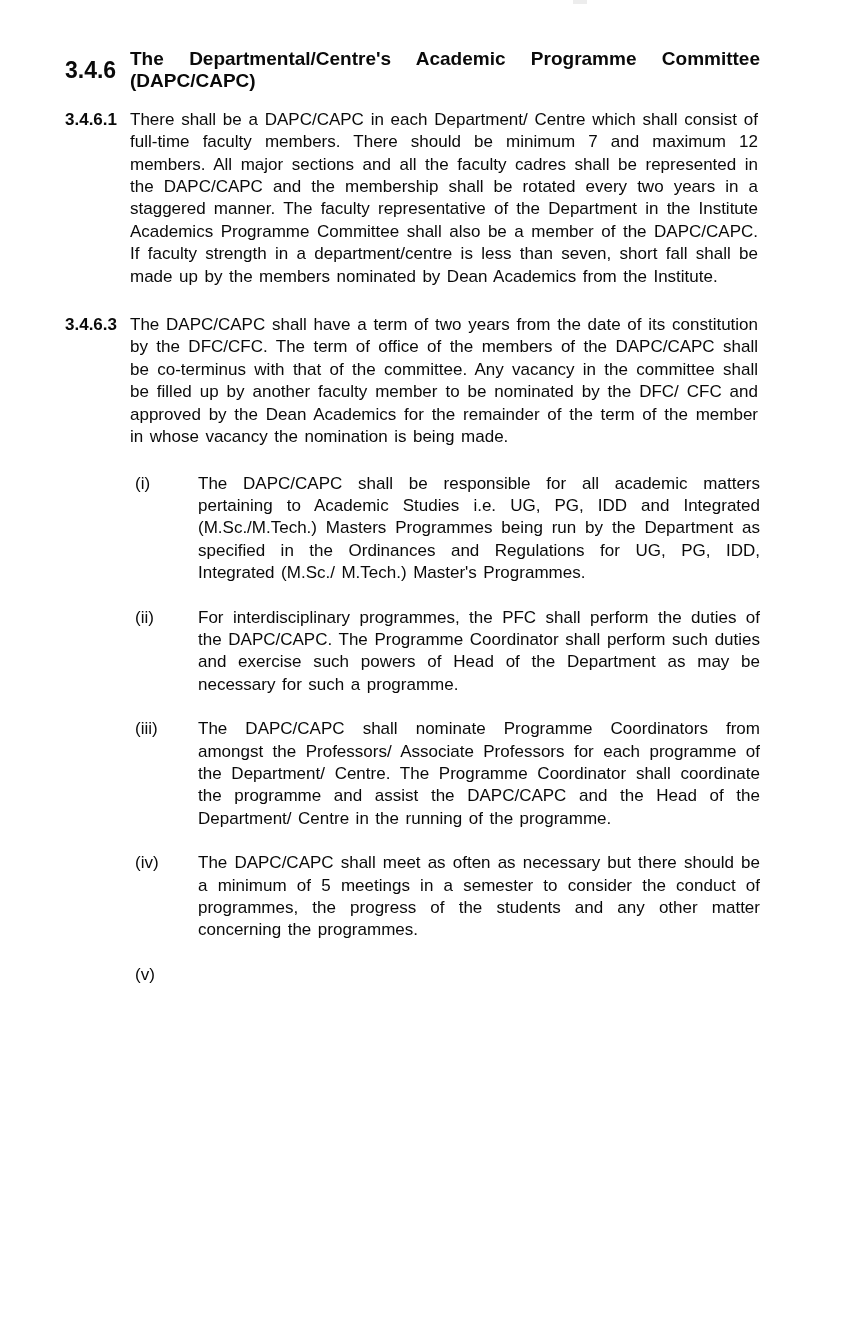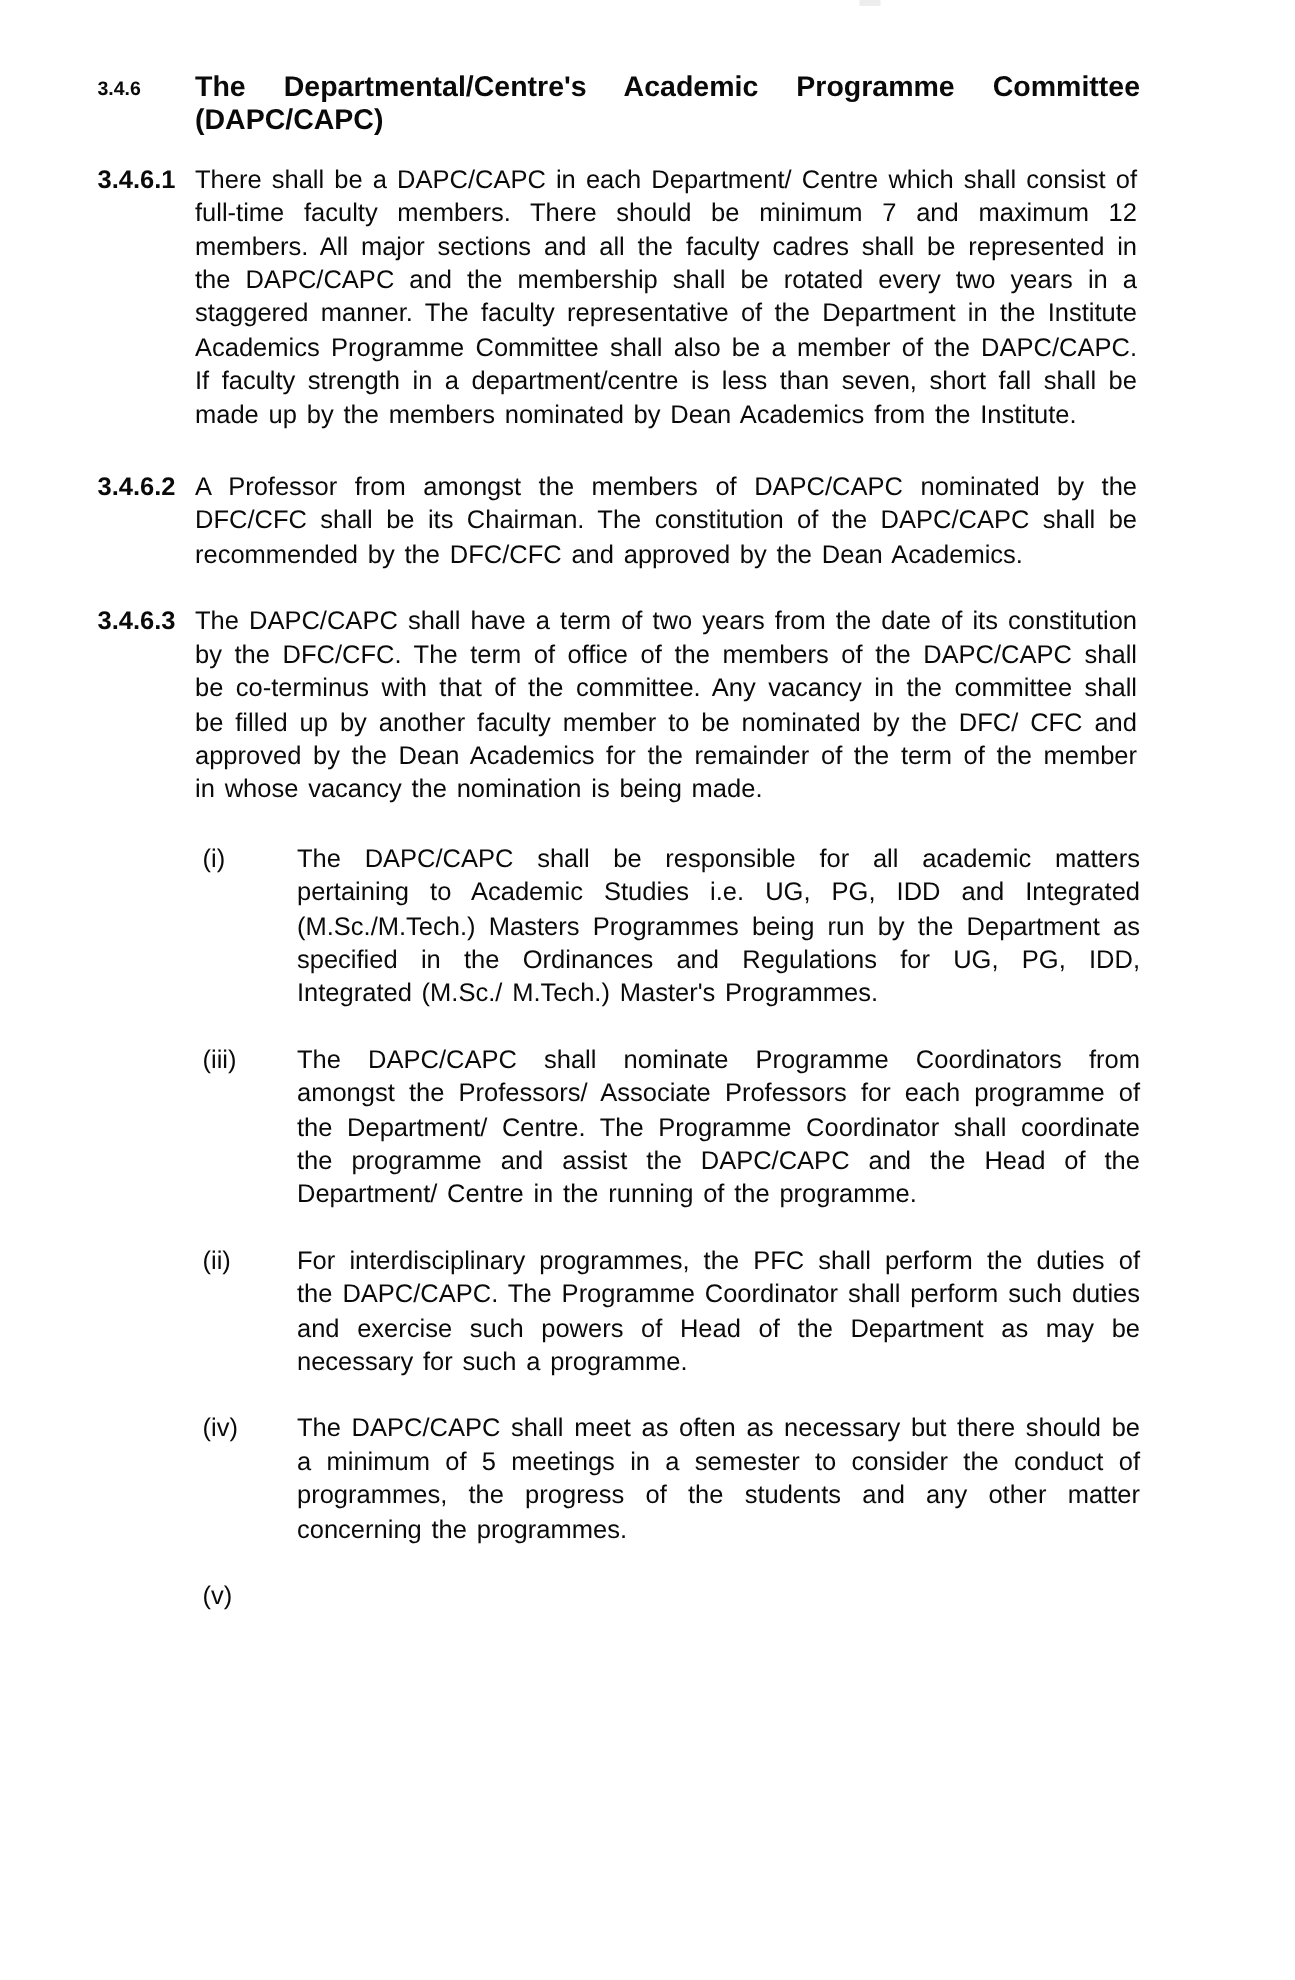--- a/index.html
+++ b/index.html
@@ -28,21 +28,21 @@
     margin-left: 130px;
     width: 628px;
     text-align: justify;
     word-spacing: 1.8px;
   }
   .sec.head .body {
     font-weight: bold;
     font-size: 19px;
     width: 630px;
   }
-  .sec.head .num { font-size: 13px; }
+  .sec.head .num { font-size: 23px; margin-top: 11px; }
 
   .sec-main    { margin-bottom: 16px; }
   .sec-p1      { margin-bottom: 26px; }
   .sec-p2      { margin-bottom: 22px; }
   .sec-p3      { margin-bottom: 24px; }
   .sec-duties  { margin-bottom: 10px; }
 
   .item { position: relative; margin-top: 22px; }
   .item .marker {
     position: absolute;
@@ -77,44 +77,40 @@
     <div class="sec head sec-main">
       <span class="num">3.4.6</span>
       <div class="body">The Departmental/Centre's Academic Programme Committee (DAPC/CAPC)</div>
     </div>
 
     <div class="sec sec-p1">
       <span class="num">3.4.6.1</span>
       <div class="body">There shall be a DAPC/CAPC in each Department/ Centre which shall consist of full-time faculty members. There should be minimum 7 and maximum 12 members. All major sections and all the faculty cadres shall be represented in the DAPC/CAPC and the membership shall be rotated every two years in a staggered manner. The faculty representative of the Department in the Institute Academics Programme Committee shall also be a member of the DAPC/CAPC. If faculty strength in a department/centre is less than seven, short fall shall be made up by the members nominated by Dean Academics from the Institute.</div>
     </div>
 
-    <div class="sec sec-p2">
-      <span class="num">3.4.6.2</span>
-      <div class="body">A Professor from amongst the members of DAPC/CAPC nominated by the DFC/CFC shall be its Chairman. The constitution of the DAPC/CAPC shall be recommended by the DFC/CFC and approved by the Dean Academics.</div>
-    </div>
 
     <div class="sec sec-p3">
       <span class="num">3.4.6.3</span>
       <div class="body">The DAPC/CAPC shall have a term of two years from the date of its constitution by the DFC/CFC. The term of office of the members of the DAPC/CAPC shall be co-terminus with that of the committee. Any vacancy in the committee shall be filled up by another faculty member to be nominated by the DFC/ CFC and approved by the Dean Academics for the remainder of the term of the member in whose vacancy the nomination is being made.</div>
     </div>
 
 
     <div class="item">
       <span class="marker">(i)</span>
       <div class="item-body">The DAPC/CAPC shall be responsible for all academic matters pertaining to Academic Studies i.e. UG, PG, IDD and Integrated (M.Sc./M.Tech.) Masters Programmes being run by the Department as specified in the Ordinances and Regulations for UG, PG, IDD, Integrated (M.Sc./ M.Tech.) Master's Programmes.</div>
     </div>
 
     <div class="item">
-      <span class="marker">(iii)</span>
-      <div class="item-body">The DAPC/CAPC shall nominate Programme Coordinators from amongst the Professors/ Associate Professors for each programme of the Department/ Centre. The Programme Coordinator shall coordinate the programme and assist the DAPC/CAPC and the Head of the Department/ Centre in the running of the programme.</div>
+      <span class="marker">(ii)</span>
+      <div class="item-body">For interdisciplinary programmes, the PFC shall perform the duties of the DAPC/CAPC. The Programme Coordinator shall perform such duties and exercise such powers of Head of the Department as may be necessary for such a programme.</div>
     </div>
 
     <div class="item">
-      <span class="marker">(ii)</span>
-      <div class="item-body">For interdisciplinary programmes, the PFC shall perform the duties of the DAPC/CAPC. The Programme Coordinator shall perform such duties and exercise such powers of Head of the Department as may be necessary for such a programme.</div>
+      <span class="marker">(iii)</span>
+      <div class="item-body">The DAPC/CAPC shall nominate Programme Coordinators from amongst the Professors/ Associate Professors for each programme of the Department/ Centre. The Programme Coordinator shall coordinate the programme and assist the DAPC/CAPC and the Head of the Department/ Centre in the running of the programme.</div>
     </div>
 
     <div class="item">
       <span class="marker">(iv)</span>
       <div class="item-body">The DAPC/CAPC shall meet as often as necessary but there should be a minimum of 5 meetings in a semester to consider the conduct of programmes, the progress of the students and any other matter concerning the programmes.</div>
     </div>
 
     <div class="item">
       <span class="marker">(v)</span>
     </div>

